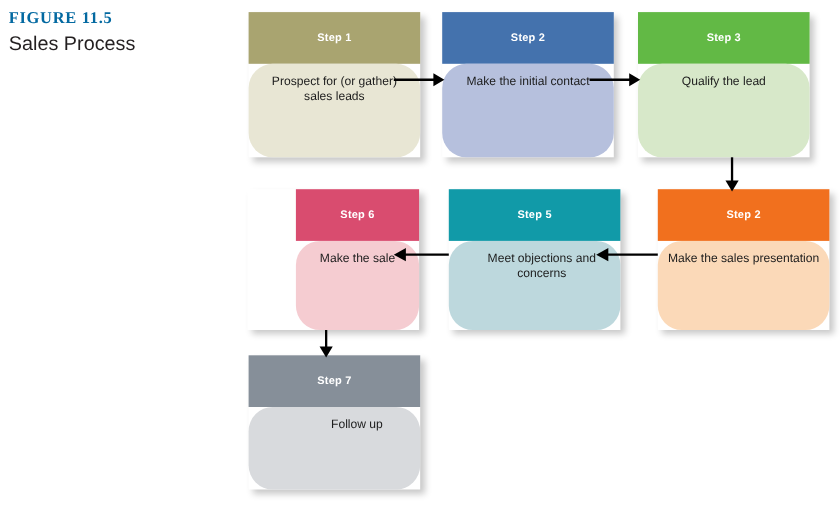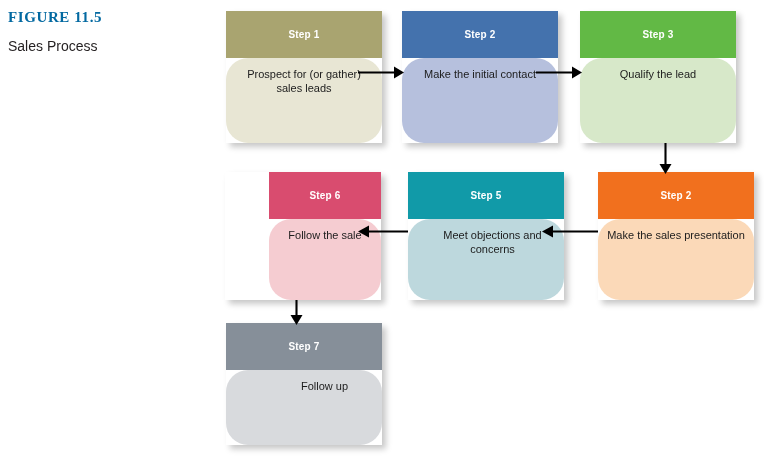--- a/index.html
+++ b/index.html
@@ -27,24 +27,24 @@
     font-family: "Liberation Serif", serif;
     font-weight: bold;
     font-size: 15px;
     letter-spacing: 0.6px;
     color: #0369a1;
     line-height: 1.05;
     white-space: nowrap;
   }
   #figure-title {
     font-family: "Liberation Sans", sans-serif;
-    font-size: 14px;
+    font-size: 18px;
     color: #231f20;
     line-height: 1.25;
-    margin-top: 12px;
+    margin-top: 2px;
   }
 
   
   #flow-canvas {
     position: absolute;
     left: 0;
     top: 0;
     width: 764px;
     height: 459px;
   }
@@ -124,21 +124,21 @@
     <div class="step-body" style="background:#fbd9b8;">Make the sales presentation</div>
   </div>
 
   <div class="step-box h128" id="box-step-5" style="left:408px; top:172px;">
     <div class="step-header" style="background:#119aa8;">Step 5</div>
     <div class="step-body" style="background:#bdd8dd;padding-left:20px;">Meet objections and concerns</div>
   </div>
 
   <div class="step-box h128" id="box-step-6" style="left:225px; top:172px;padding-left:44px;">
     <div class="step-header" style="background:#d94c6f;">Step 6</div>
-    <div class="step-body" style="background:#f5ccd1;">Follow the sale</div>
+    <div class="step-body" style="background:#f5ccd1;">Make the sale</div>
   </div>
 
   <div class="step-box h122" id="box-step-7" style="left:226px; top:323px;">
     <div class="step-header" style="background:#868f99;">Step 7</div>
     <div class="step-body" style="background:#d8dadd;">Follow up</div>
   </div>
 
   <svg class="connector" style="left:358px; top:62px;" width="46" height="22">
     <line class="conn-line" x1="0" y1="10.5" x2="37" y2="10.5"></line>
     <polygon class="conn-head" points="36,4.5 46,10.5 36,16.5"></polygon>

